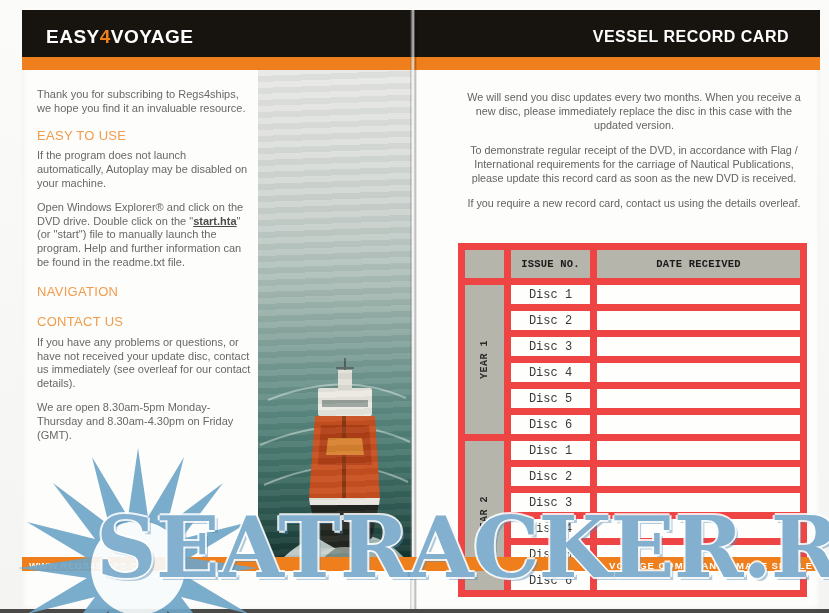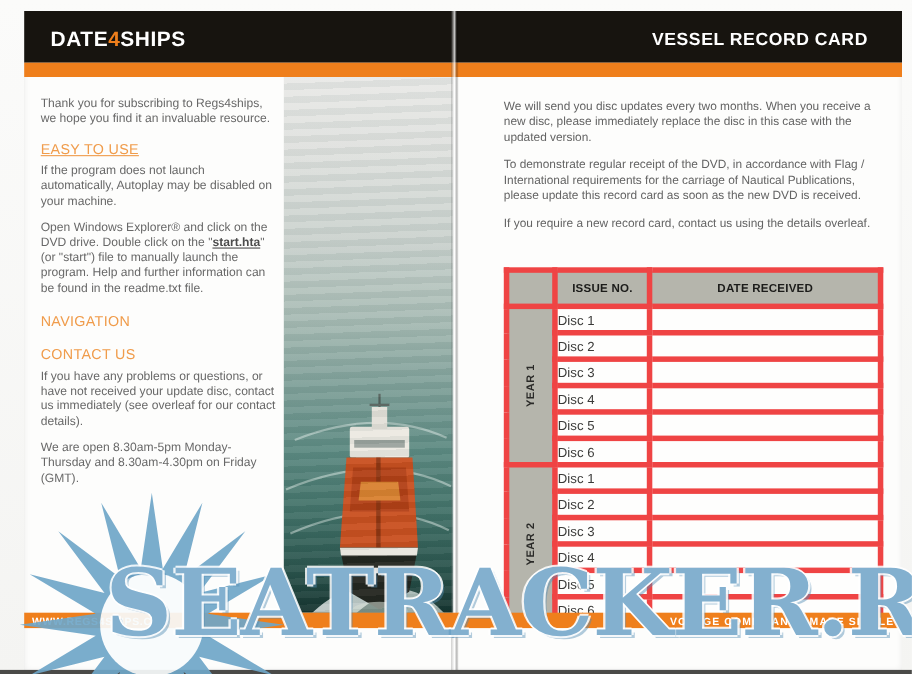--- a/index.html
+++ b/index.html
@@ -12,46 +12,46 @@
   .hdr-black{position:absolute;left:22px;top:10px;width:798px;height:47px;background:#17140f;}
   .hdr-orange{position:absolute;left:22px;top:57px;width:798px;height:13px;background:#ef7f1c;}
   .brand{position:absolute;left:46px;top:26px;color:#fff;font-weight:bold;font-size:19px;letter-spacing:0.5px;}
   .brand .accent{color:#ef7f1c;}
   .card-title{position:absolute;right:40px;top:28px;color:#fff;font-weight:bold;font-size:16px;letter-spacing:0.5px;}
 
   
   .ltext{position:absolute;left:37px;top:88px;width:216px;color:#686868;font-size:11px;line-height:1.26;}
   .ltext p{margin:0 0 10px 0;}
   .ohead{color:#f09c4b;font-size:13px;letter-spacing:0.3px;margin:14px 0 5px 0;font-weight:normal;}
-  .ohead.first{margin-top:12px;text-decoration:underline;}
+  .ohead.first{margin-top:12px;}
   b.inl{color:#4c4c4c;text-decoration:underline;}
 
   
   .photo{position:absolute;left:258px;top:70px;width:154px;height:487px;overflow:hidden;
     background:linear-gradient(180deg,#e9e9e7 0%,#dfe1de 14%,#ccd3cf 30%,#a9bcb5 45%,#7fa099 58%,#5d8a82 70%,#417067 82%,#2b544d 92%,#15332f 100%);}
   .photo .haze{position:absolute;left:0;top:0;width:100%;height:100%;
     background:repeating-linear-gradient(178deg,rgba(255,255,255,0.05) 0 6px,rgba(0,40,35,0.05) 6px 12px);}
   .fold{position:absolute;left:410px;top:10px;width:7px;height:600px;
     background:linear-gradient(90deg,rgba(0,0,0,0.18),rgba(255,255,255,0.75) 45%,rgba(0,0,0,0.28) 75%,rgba(0,0,0,0.02));}
 
   
-  .rtext{position:absolute;left:458px;top:90px;width:352px;color:#636363;font-size:10.8px;line-height:1.3;}
+  .rtext{position:absolute;left:458px;top:90px;width:352px;color:#636363;font-size:10.8px;line-height:1.3;text-align:center;}
   .rtext p{margin:0 0 11px 0;}
 
   
   table.record{position:absolute;left:458px;top:243px;border-collapse:collapse;table-layout:fixed;}
-  table.record th,table.record td{border:5px solid #ef4444;padding:0;}
+  table.record th,table.record td{border:7px solid #ef4444;padding:0;font-family:Liberation Mono, monospace;}
   table.record{border:2px solid #3c3c38;}
   .col-year{width:34px;}
   .col-issue{width:86px;}
   .col-date{width:210px;}
   th.corner,th.colhead{background:#b5b5ac;height:28px;font-size:10.5px;color:#1c1c1a;font-weight:bold;letter-spacing:0.2px;}
   th.year-cell{background:#b5b5ac;font-size:10px;color:#2a2a28;font-weight:bold;}
   th.year-cell span{display:inline-block;transform:rotate(-90deg);white-space:nowrap;letter-spacing:0.5px;}
-  td.issue{height:19px;font-size:12px;color:#3a3a38;background:#fefefd;}
+  td.issue{height:19px;text-align:center;font-size:12px;color:#3a3a38;background:#fefefd;}
   td.date{background:#fefefd;}
 
   
   .foot-orange{position:absolute;left:22px;top:557px;width:798px;height:14px;background:#ef7f1c;}
   .foot-url{position:absolute;left:29px;top:560px;color:#fff;font-size:9.5px;font-weight:bold;letter-spacing:0.6px;}
   .foot-tag{position:absolute;right:16px;top:560px;color:#fff;font-size:9.5px;font-weight:bold;letter-spacing:1px;}
 
   
   .wm{position:absolute;left:0;top:0;width:829px;height:613px;pointer-events:none;}
   .wm-text{position:absolute;left:96px;top:506px;font-family:"DejaVu Serif",serif;font-weight:bold;font-size:84px;line-height:1;
@@ -61,21 +61,21 @@
   .wm-sun{position:absolute;left:-12px;top:418px;opacity:0.92;}
 </style>
 </head>
 <body>
 
 <div class="scan"></div>
 <div class="card"></div>
 
 <div class="hdr-black"></div>
 <div class="hdr-orange"></div>
-<div class="brand"><span>DATE</span><span class="accent">4</span><span>SHIPS</span></div>
+<div class="brand"><span>EASY</span><span class="accent">4</span><span>VOYAGE</span></div>
 <div class="card-title">VESSEL RECORD CARD</div>
 
 <div class="ltext">
   <p>Thank you for subscribing to Regs4ships, we hope you find it an invaluable resource.</p>
 
   <div class="ohead first">EASY TO USE</div>
   <p>If the program does not launch automatically, Autoplay may be disabled on your machine.</p>
   <p><span>Open Windows Explorer® and click on the DVD drive. Double click on the "</span><b class="inl">start.hta</b><span>" (or "start") file to manually launch the program. Help and further information can be found in the readme.txt file.</span></p>
 
   <div class="ohead">NAVIGATION</div>

